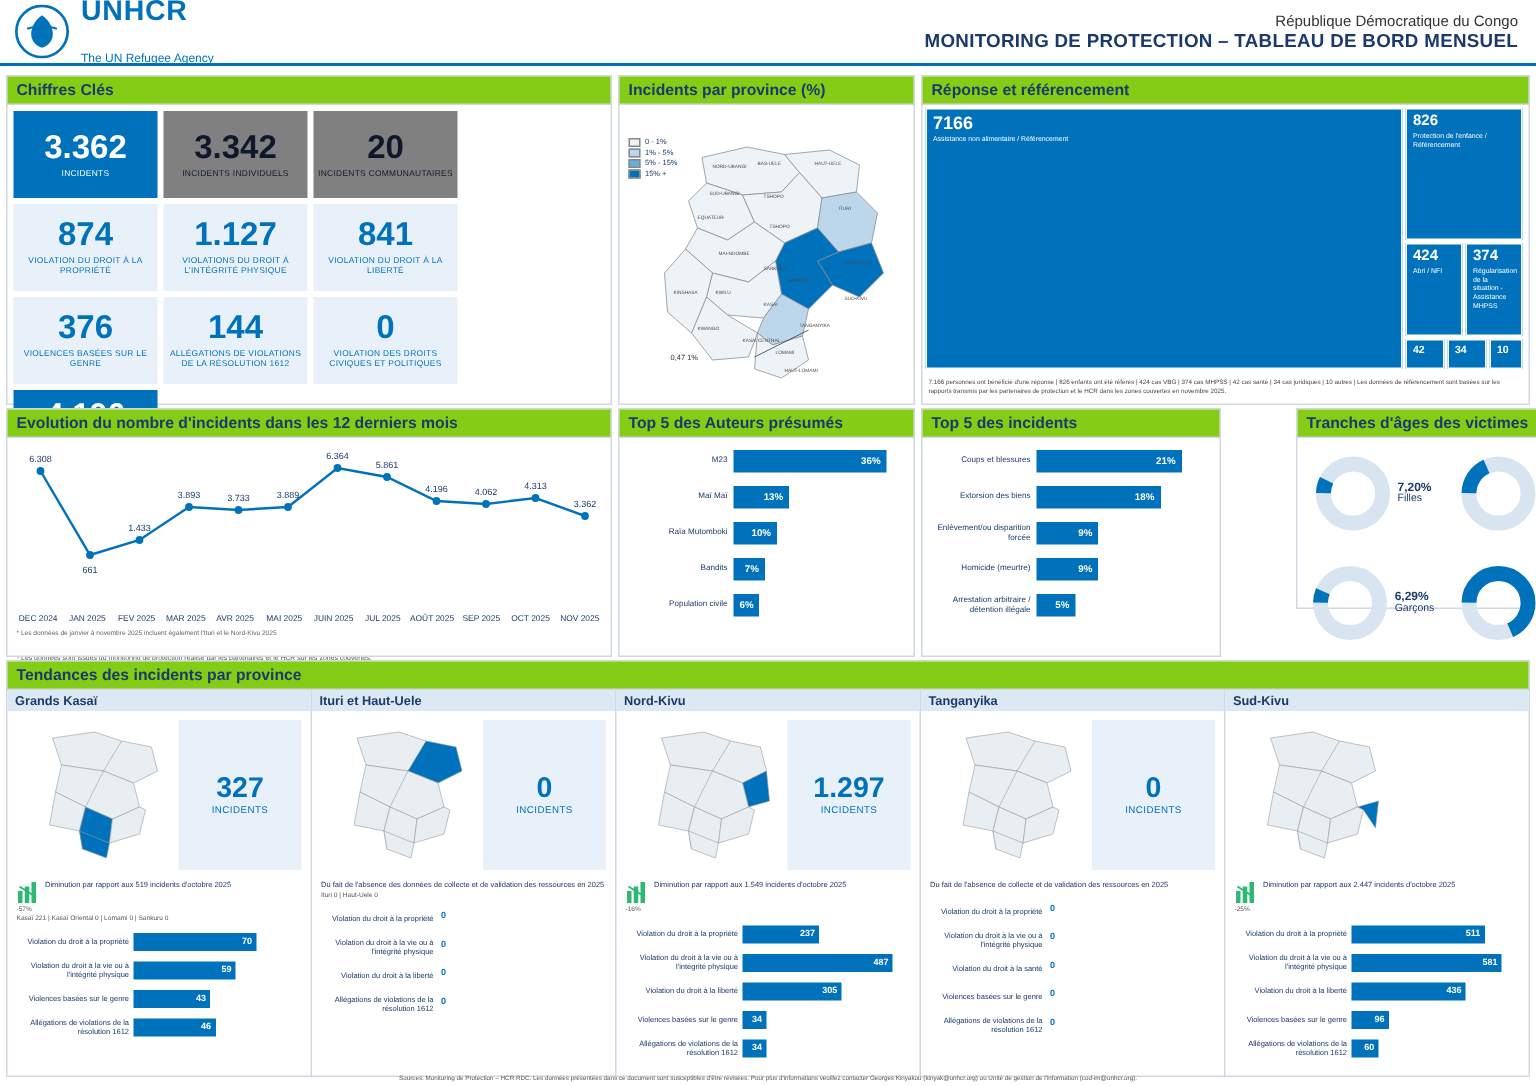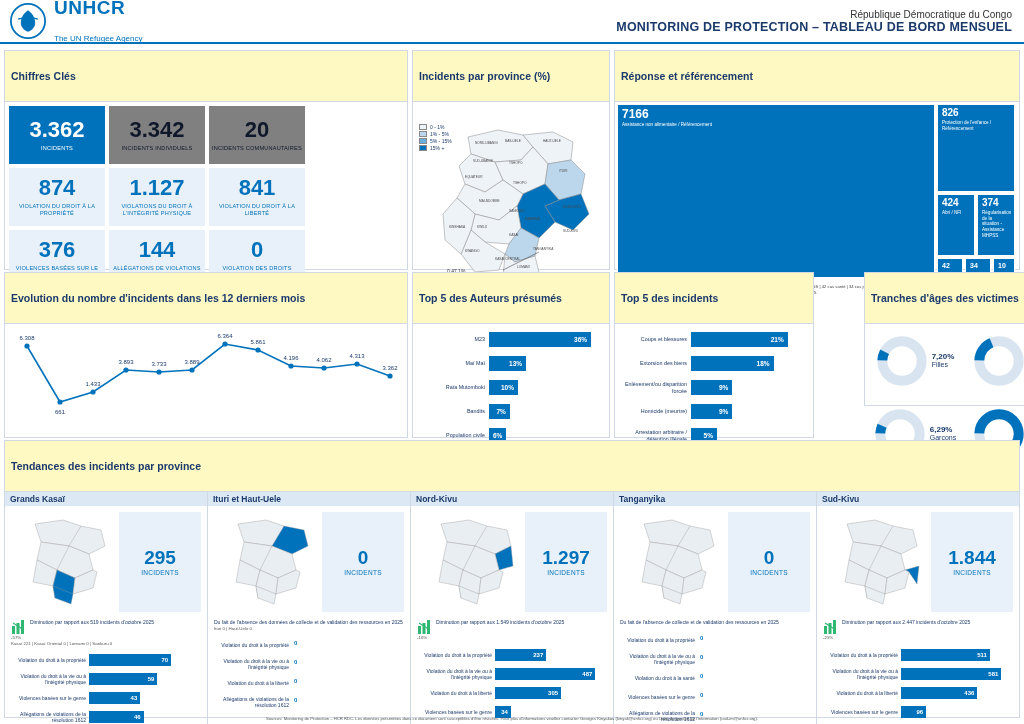--- a/index.html
+++ b/index.html
@@ -16,21 +16,21 @@
   .unhcr-logo { width:36px; height:36px; }
   .logo-text-main { font-size:19px; font-weight:bold; color:#0072bc; letter-spacing:0.5px; line-height:1; }
   .logo-text-sub { font-size:8px; color:#0072bc; line-height:1.2; margin-top:17px; }
   .header-right { margin-left:auto; text-align:right; padding-right:12px; }
   .hr1 { font-size:10px; color:#333; }
   .hr2 { font-size:12.5px; font-weight:bold; color:#1b3a6b; letter-spacing:0.2px; }
   .hr3 { font-size:10px; color:#333; }
 
   
   .panel { position:absolute; border:1px solid #cfd8e3; background:#fff; }
-  .panel-title { background:#fef9c3; color:#1b3a6b; font-size:10.5px; font-weight:bold; padding:19px 6px; border-bottom:1px solid #cfd8e3; }
+  .panel-title { background:#84cc16; color:#1b3a6b; font-size:10.5px; font-weight:bold; padding:3px 6px; border-bottom:1px solid #cfd8e3; }
 
   
   #keyfigures { left:4px; top:50px; width:404px; height:220px; }
   .kf-grid { display:flex; flex-wrap:wrap; padding:4px; gap:4px; }
   .kf-box { width:96px; height:58px; display:flex; flex-direction:column; align-items:center; justify-content:center; text-align:center; }
   .kf-big { background:#0072bc; color:#fff; }
   .kf-grey { background:#808080; color:#0f172a; }
   .kf-lite { background:#e8f1f9; color:#0072bc; }
   .kf-num { font-size:22px; font-weight:bold; line-height:1; }
   .kf-lbl { font-size:5.6px; margin-top:4px; line-height:1.25; padding:0 3px; letter-spacing:0.2px; }
@@ -514,21 +514,21 @@
               <polygon points="72,16 92,20 96,36 80,44 60,36"></polygon>
               <polygon points="32,32 60,36 66,52 48,60 28,50"></polygon>
               <polygon points="60,36 80,44 84,60 66,68 48,60"></polygon>
               <polygon points="28,50 48,60 44,76 24,72"></polygon>
               <polygon points="48,60 66,68 64,84 46,88 44,76" fill="#0072bc"></polygon>
               <polygon points="64,84 84,78 88,62 84,60 66,68" fill="#e9eef3"></polygon>
               <polygon points="44,76 46,88 62,94 64,84" fill="#0072bc"></polygon>
             </g>
           </svg>
           <div class="tstat">
-            <div class="n">295</div>
+            <div class="n">327</div>
             <div class="u">INCIDENTS</div>
           </div>
         </div>
         <div class="tnote">
           <svg class="icon" width="16" height="16" viewBox="0 0 16 16">
             <rect x="1" y="7" width="3" height="8" fill="#2eb872"></rect>
               <rect x="5.5" y="4" width="3" height="11" fill="#2eb872"></rect>
               <rect x="10" y="1" width="3" height="14" fill="#2eb872"></rect>
             <path d="M2 4 L13 11" stroke="#2eb872" stroke-width="1.2" fill="none"></path>
           </svg>
@@ -765,24 +765,20 @@
               <polygon points="72,16 92,20 96,36 80,44 60,36"></polygon>
               <polygon points="32,32 60,36 66,52 48,60 28,50"></polygon>
               <polygon points="60,36 80,44 84,60 66,68 48,60"></polygon>
               <polygon points="84,60 98,56 96,74 88,62" fill="#0072bc"></polygon>
               <polygon points="28,50 48,60 44,76 24,72"></polygon>
               <polygon points="48,60 66,68 64,84 46,88 44,76"></polygon>
               <polygon points="64,84 84,78 88,62 84,60 66,68"></polygon>
               <polygon points="44,76 46,88 62,94 64,84"></polygon>
             </g>
           </svg>
-          <div class="tstat">
-            <div class="n">1.844</div>
-            <div class="u">INCIDENTS</div>
-          </div>
         </div>
         <div class="tnote">
           <svg class="icon" width="16" height="16" viewBox="0 0 16 16">
             <rect x="1" y="7" width="3" height="8" fill="#2eb872"></rect>
               <rect x="5.5" y="4" width="3" height="11" fill="#2eb872"></rect>
               <rect x="10" y="1" width="3" height="14" fill="#2eb872"></rect>
             <path d="M2 4 L13 11" stroke="#2eb872" stroke-width="1.2" fill="none"></path>
           </svg>
           <div class="txt">Diminution par rapport aux 2.447 incidents d'octobre 2025</div>
         </div>

